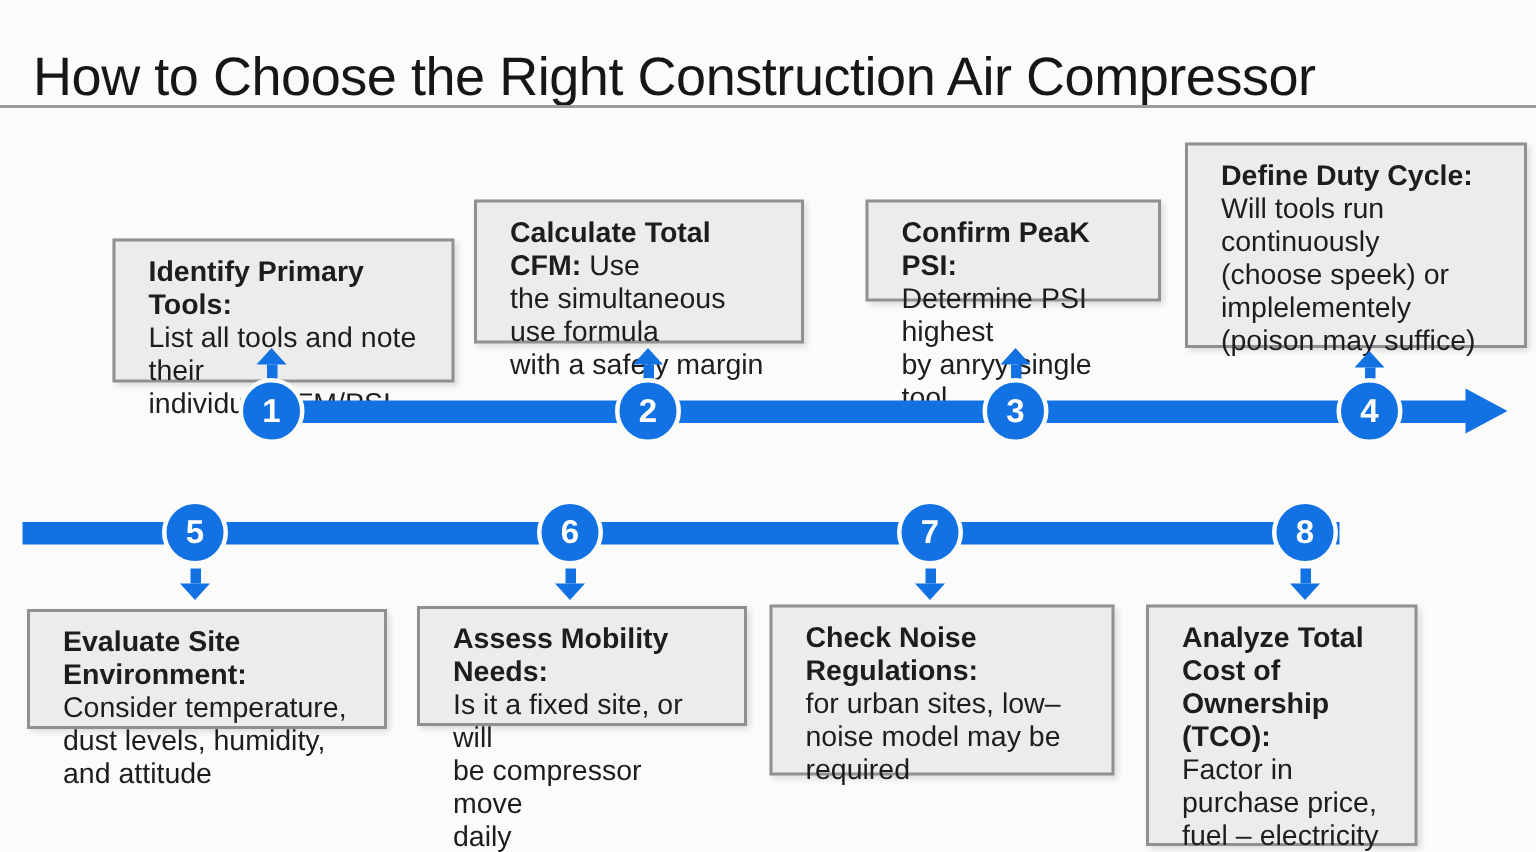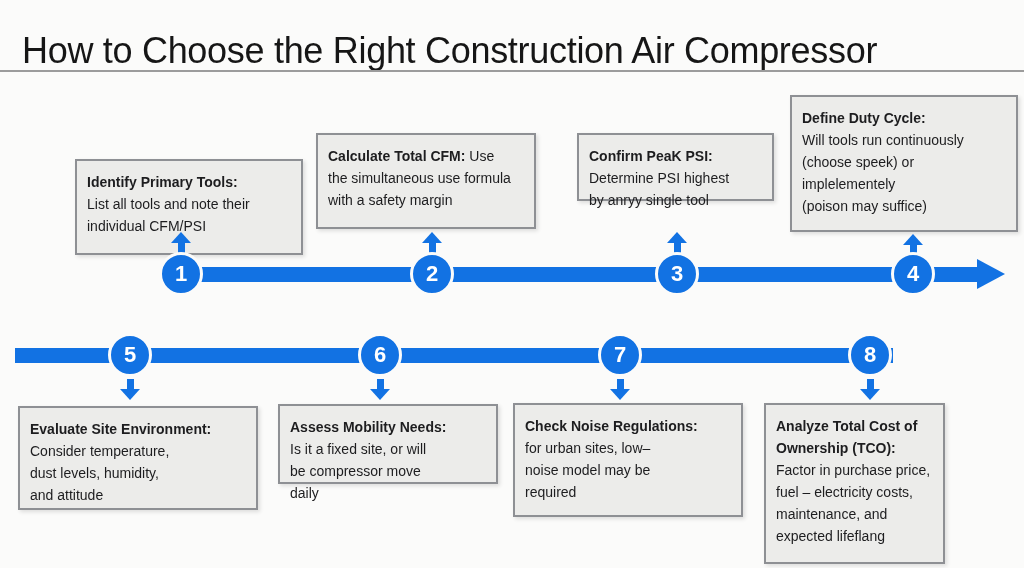--- a/index.html
+++ b/index.html
@@ -13,30 +13,30 @@
     font-size:36px;font-weight:500;letter-spacing:-0.3px;color:#161616;
     white-space:nowrap;
   }
   .divider{
     position:absolute;left:0;top:70px;width:1024px;height:2px;background:#9c9c9c;
   }
   .box{
     position:absolute;box-sizing:border-box;
     background:#ececea;border:2px solid #8e9094;
     box-shadow:2px 2px 4px rgba(0,0,0,0.12);
-    padding:10px 10px;
-    font-size:14px;line-height:22px;color:#1d1d1f;
+    padding:10px 22px;
+    font-size:19px;line-height:22px;color:#1d1d1f;
     white-space:pre-line;
   }
   .bh{font-weight:bold;}
   .box1{left:75px;top:133px;width:228px;height:96px;margin-top:26px;}
   .box2{left:316px;top:133px;width:220px;height:96px;}
   .box3{left:577px;top:133px;width:197px;height:68px;}
   .box4{left:790px;top:95px;width:228px;height:137px;}
-  .box5{left:18px;top:406px;width:240px;height:104px;}
+  .box5{left:18px;top:406px;width:240px;height:80px;}
   .box6{left:278px;top:404px;width:220px;height:80px;}
   .box7{left:513px;top:403px;width:230px;height:114px;}
   .box8{left:764px;top:403px;width:181px;height:161px;}
 
   .bar{position:absolute;height:15px;background:var(--accent,#1272e3);}
   .bar-top{left:180px;top:267px;width:798px;}
   .bar-bottom{left:15px;top:348px;width:878px;}
   .arrowhead{
     position:absolute;left:977px;top:259px;width:0;height:0;
     border-top:15px solid transparent;border-bottom:15px solid transparent;

